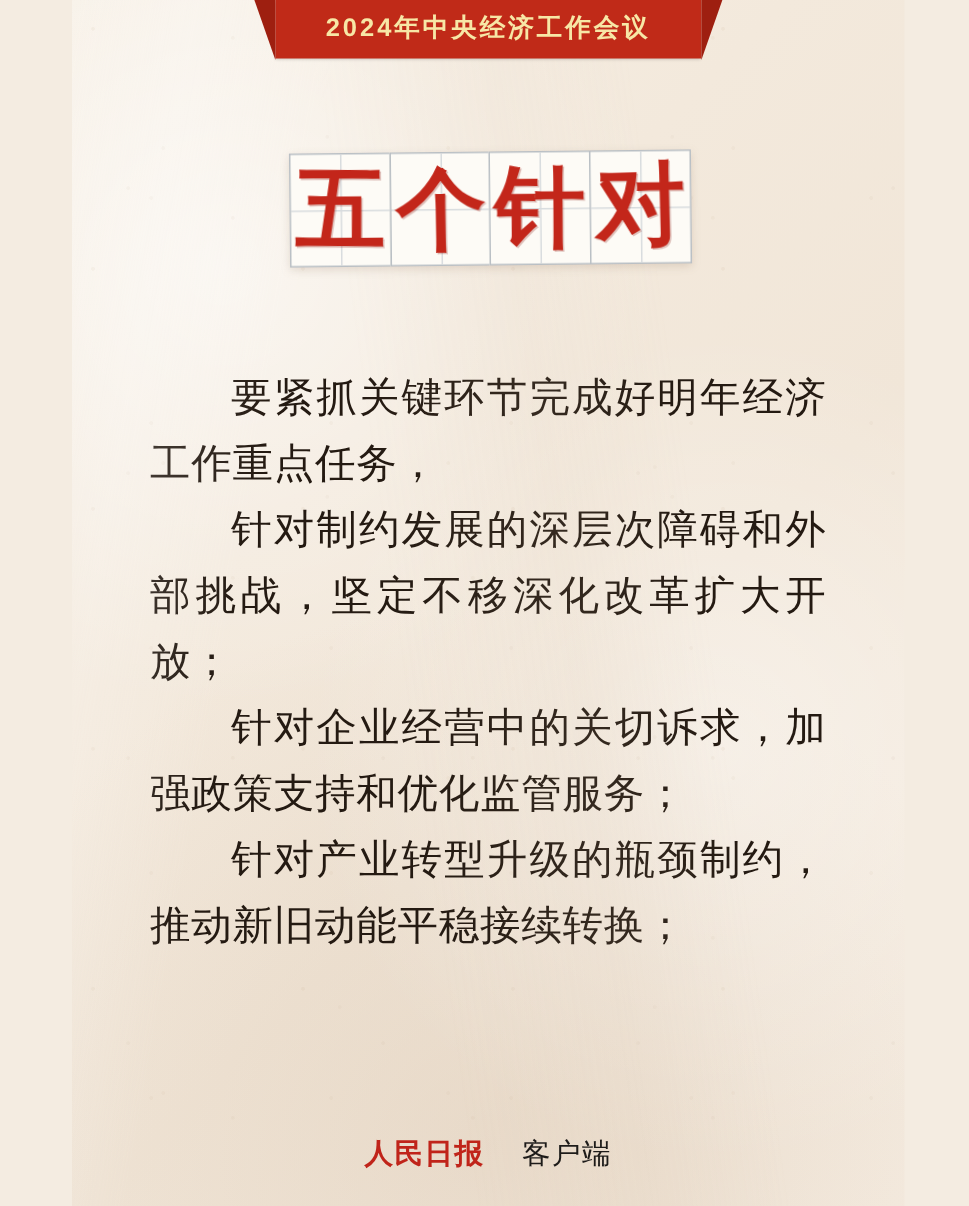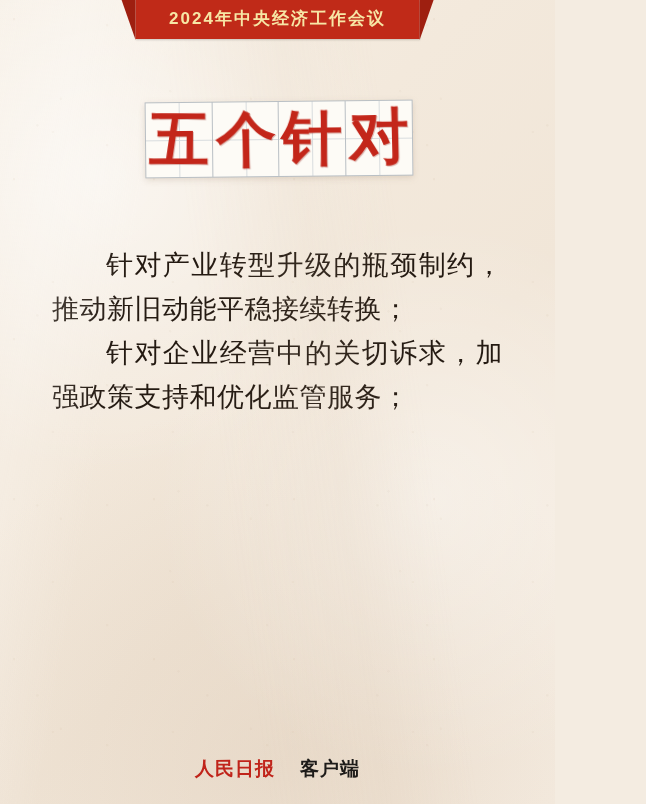--- a/index.html
+++ b/index.html
@@ -17,20 +17,21 @@
     position: relative;
     width: 555px;
     height: 804px;
     box-sizing: border-box;
     background:
       radial-gradient(circle at 18% 22%, rgba(255,255,255,0.55) 0%, rgba(255,255,255,0) 38%),
       radial-gradient(circle at 78% 62%, rgba(255,255,255,0.40) 0%, rgba(255,255,255,0) 42%),
       radial-gradient(circle at 50% 95%, rgba(208,184,158,0.30) 0%, rgba(255,255,255,0) 45%),
       linear-gradient(135deg, #f7f0e6 0%, #f3e9dc 35%, #f1e6d8 60%, #f5ece1 100%);
     overflow: hidden;
+    margin-left: 48px;
   }
   
   .paper-texture {
     position: absolute;
     inset: 0;
     pointer-events: none;
     opacity: 0.5;
     background-image:
       radial-gradient(circle at 10% 12%, rgba(180,150,115,0.16) 0 1px, transparent 1.5px),
       radial-gradient(circle at 32% 47%, rgba(180,150,115,0.12) 0 1px, transparent 1.5px),
@@ -176,21 +177,21 @@
   .footer .brand-red {
     color: #c0241a;
     font-size: 19px;
     font-weight: bold;
     letter-spacing: 1px;
     font-family: "Liberation Serif", "DejaVu Serif", serif;
   }
   .footer .brand-dark {
     color: #1d1b19;
     font-size: 19px;
-    font-weight: bold;
+    font-weight: normal;
     letter-spacing: 1px;
     font-family: "Liberation Sans", "DejaVu Sans", sans-serif;
   }
 </style>
 </head>
 <body>
 
 <div class="poster">
   <div class="paper-texture"></div>
   <div class="paper-streaks"></div>
@@ -226,21 +227,23 @@
         <div class="diag">
             <span class="h"></span>
             <span class="v"></span>
           </div>
         <div class="grid-char">对</div>
       </div>
     </div>
   </div>
 
   <div class="body-text">
+    <p>要紧抓关键环节完成好明年经济工作重点任务，</p>
+    <p>针对制约发展的深层次障碍和外部挑战，坚定不移深化改革扩大开放；</p>
+    <p>针对企业经营中的关切诉求，加强政策支持和优化监管服务；</p>
     <p>针对产业转型升级的瓶颈制约，推动新旧动能平稳接续转换；</p>
-    <p>针对企业经营中的关切诉求，加强政策支持和优化监管服务；</p>
   </div>
 
   <div class="footer">
     <span class="brand-red">人民日报</span>
     <span class="brand-dark">客户端</span>
   </div>
 </div>
 
 </body></html>

